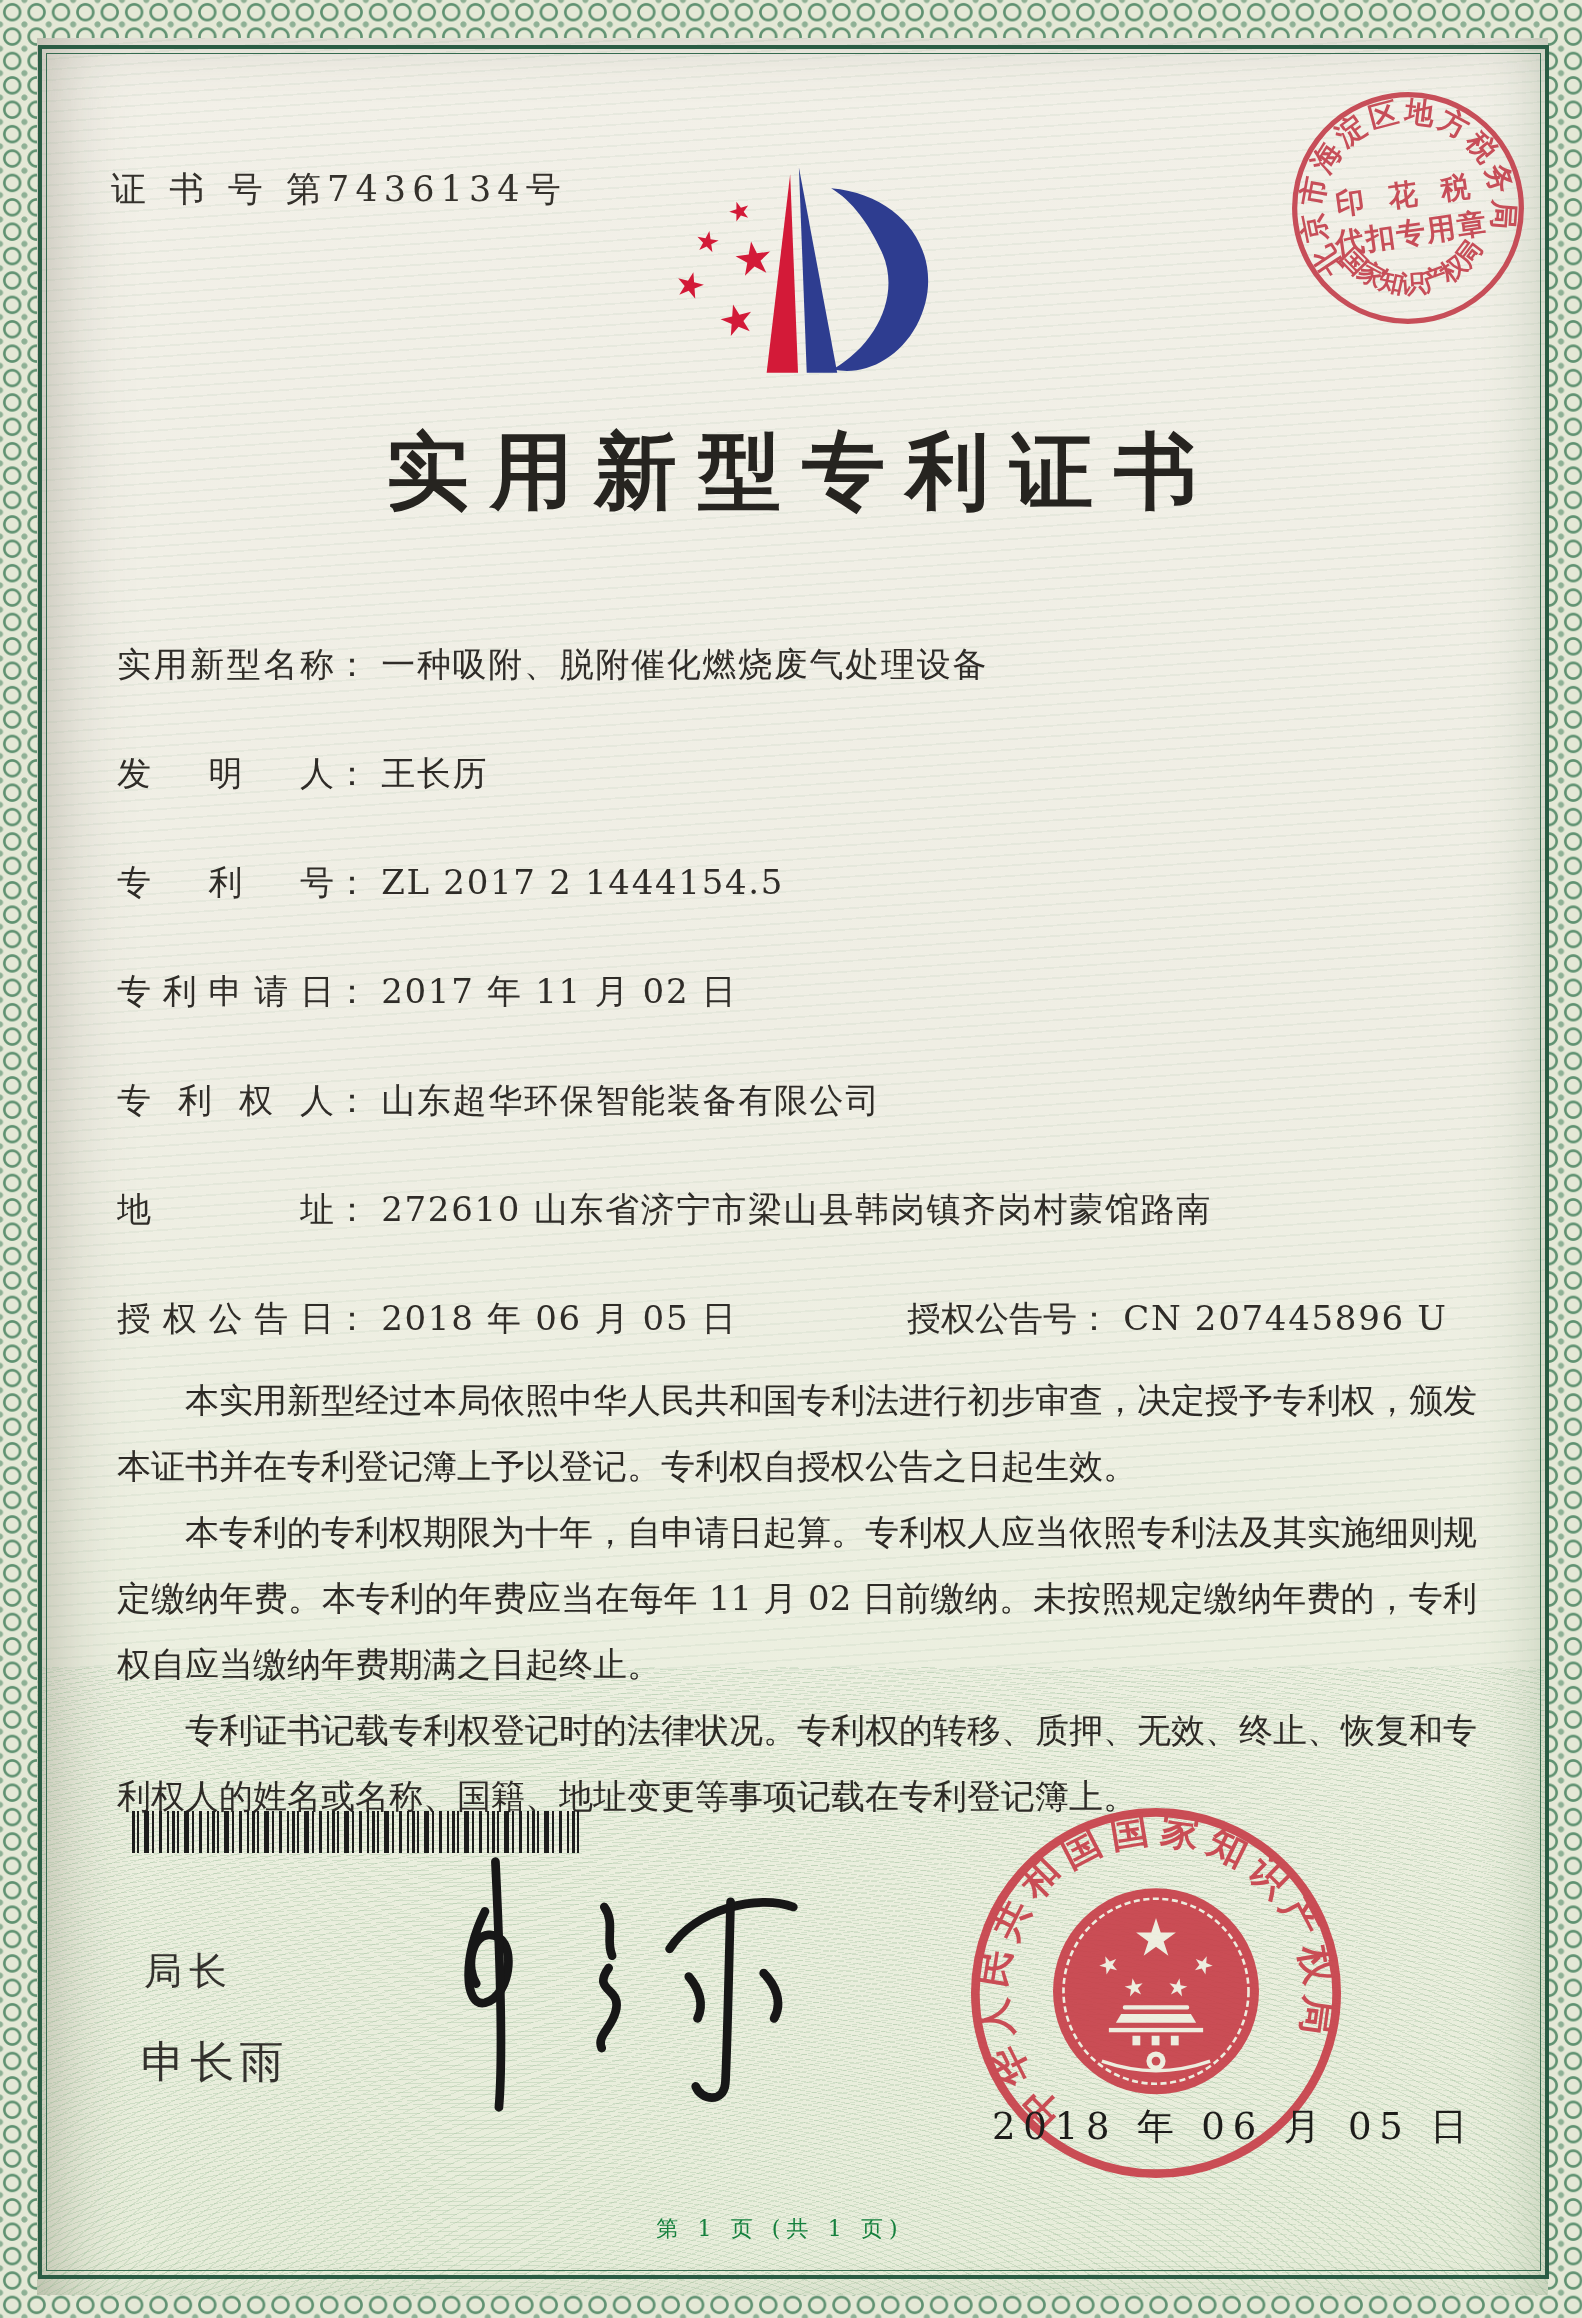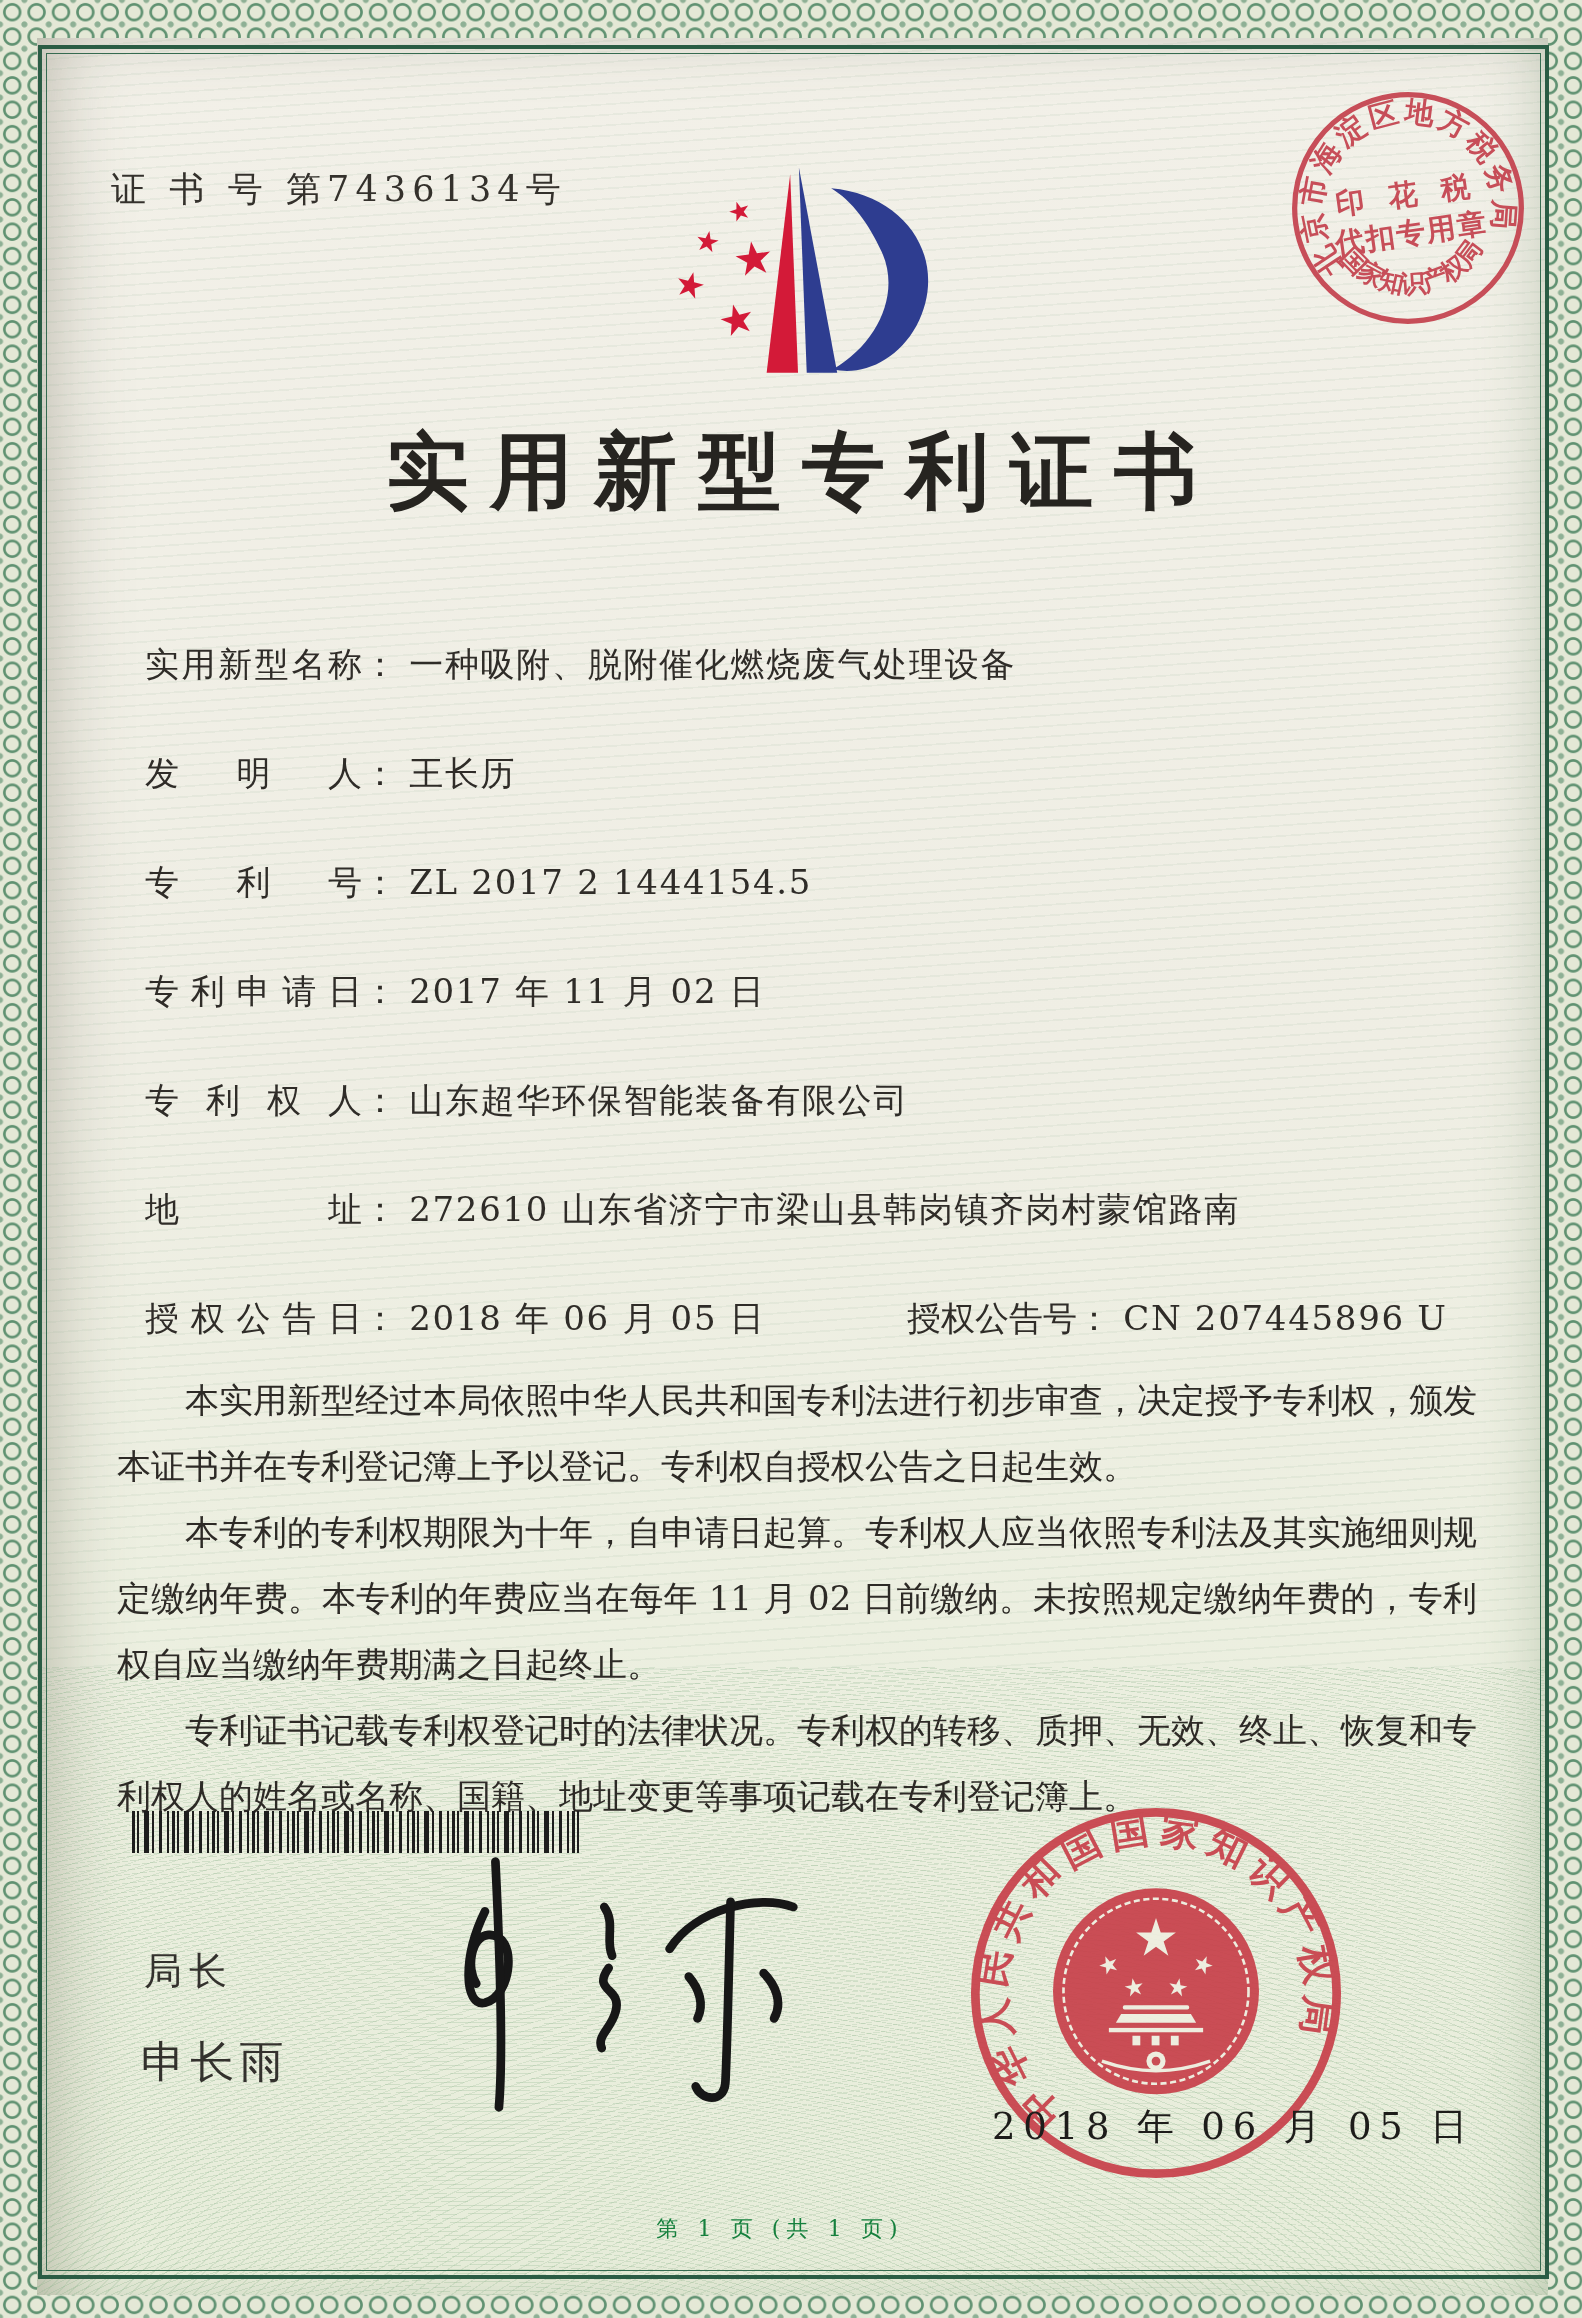--- a/index.html
+++ b/index.html
@@ -49,21 +49,21 @@
   .tax-stamp{position:absolute;left:1285px;top:85px;width:246px;height:246px;transform:rotate(-8deg);opacity:.92;}
   .tax-stamp text{font-family:"DejaVu Serif", serif;}
 
   .title{
     position:absolute;top:417px;left:0;right:0;text-align:center;
     font-size:83px;font-weight:bold;letter-spacing:21px;padding-left:21px;color:#262420;
   }
 
   .fields{position:absolute;left:117px;top:642px;width:1365px;font-size:34px;}
   .row{position:relative;height:109px;}
-  .lbl{display:inline-block;width:218px;text-align:justify;text-align-last:justify;letter-spacing:0.9px;margin-left:28px;}
+  .lbl{display:inline-block;width:218px;text-align:justify;text-align-last:justify;letter-spacing:0.9px;}
   .colon{display:inline-block;margin-right:12.2px;}
   .val{letter-spacing:1.7px;}
   .pair-right{position:absolute;left:790px;top:0;white-space:nowrap;}
 
   .body-text{position:absolute;left:117px;top:1367px;width:1360px;font-size:34px;line-height:66px;
     text-align:justify;color:#2d2a26;}
   .body-text p{margin:0;text-indent:2em;}
 
   .barcode{
     position:absolute;left:132px;top:1811px;width:450px;height:42px;

